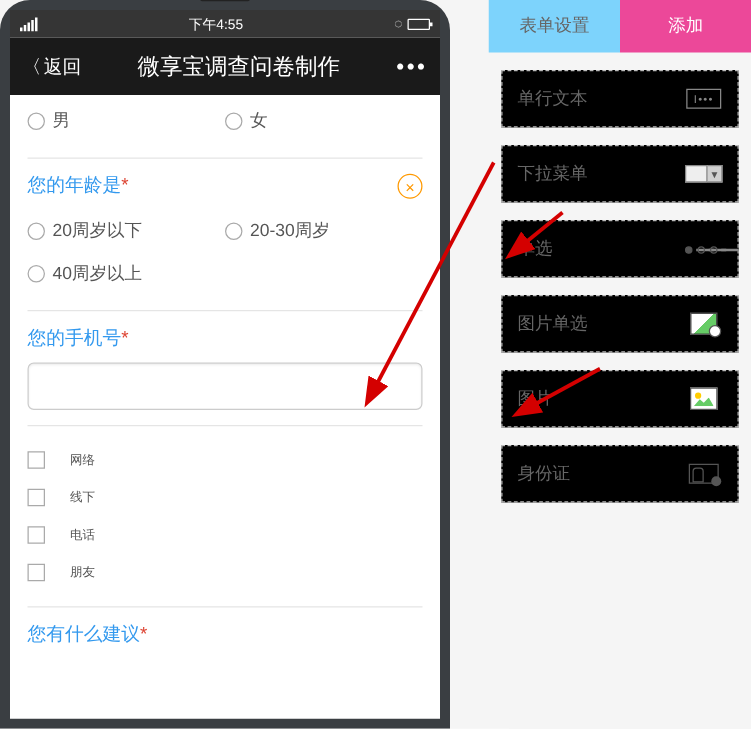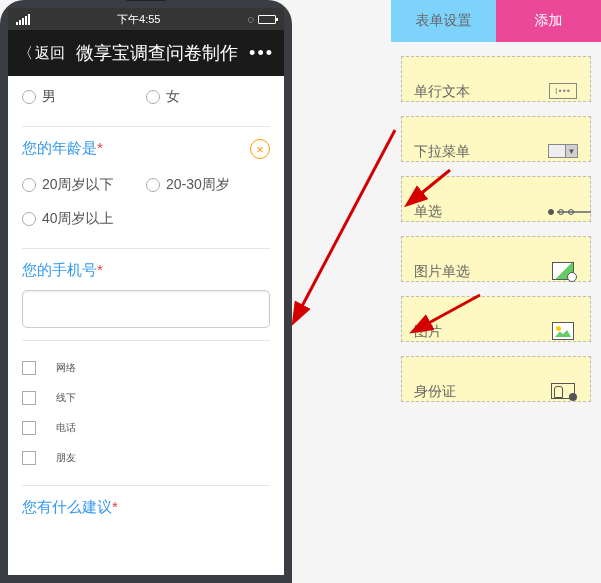--- a/index.html
+++ b/index.html
@@ -1,18 +1,18 @@
 <!DOCTYPE html>
 <html><head>
 <meta charset="utf-8">
 <style>
 * { box-sizing: border-box; margin: 0; padding: 0; }
 body { font-family: "Microsoft YaHei", Arial, sans-serif; background: #f5f5f5; width: 601px; height: 583px; position: relative; overflow: hidden; }
 
-.phone-frame { position: absolute; left: 0; top: 0; width: 292px; height: 583px; background: #3a3e42; border-radius: 24px 24px 0 0; padding: 8px; }
+.phone-frame { position: absolute; left: 0; top: 0; width: 360px; height: 583px; background: #3a3e42; border-radius: 24px 24px 0 0; padding: 8px; }
 .phone-screen { background: #fff; width: 100%; height: 100%; overflow: hidden; position: relative; }
 .speaker { position: absolute; top: -3px; left: 50%; transform: translateX(-50%); width: 40px; height: 4px; background: #222; border-radius: 2px; }
 
 .status-bar { background: #353535; color: #fff; height: 22px; display: flex; align-items: center; justify-content: space-between; padding: 0 8px; font-size: 11px; }
 .sb-left { display: flex; gap: 2px; align-items: center; }
 .sb-center { flex: 1; text-align: center; }
 .sb-right { display: flex; gap: 4px; align-items: center; }
 .signal-bar { display: inline-flex; gap: 1px; align-items: flex-end; }
 .signal-bar span { width: 2px; background: #fff; display: inline-block; }
 .signal-bar span:nth-child(1){height:3px}.signal-bar span:nth-child(2){height:5px}.signal-bar span:nth-child(3){height:7px}.signal-bar span:nth-child(4){height:9px}.signal-bar span:nth-child(5){height:11px}
@@ -41,21 +41,21 @@
 .check-opt { padding: 8px 0; display: flex; align-items: center; gap: 20px; color: #555; font-size: 10px; }
 .check-box { width: 14px; height: 14px; border: 1px solid #aaa; background: #fff; }
 
 
 .right-panel { position: absolute; right: 0; top: 0; width: 210px; }
 .tab-row { display: flex; height: 42px; }
 .tab { flex: 1; background: #7dd3fc; color: #666; display: flex; align-items: center; justify-content: center; font-size: 14px; }
 .tab.green { background: #ec4899; color: #fff; }
 
 .widget-list { padding: 14px 10px; }
-.widget { border: 1px dashed #bbb; height: 46px; margin-bottom: 14px; display: flex; align-items: flex-end; justify-content: space-between; padding: 0 12px; background: #fef9c3; }
+.widget { border: 1px dashed #bbb; height: 46px; margin-bottom: 14px; display: flex; align-items: center; justify-content: space-between; padding: 0 12px; background: #000000; }
 .widget-label { color: #666; font-size: 14px; }
 .w-icon { display: flex; align-items: center; justify-content: center; width: 30px; height: 20px; }
 
 .icon-textinput { border: 1px solid #888; width: 28px; height: 16px; font-size: 9px; display: flex; align-items: center; justify-content: center; color: #888; letter-spacing: 1px; }
 .icon-select { display: flex; }
 .icon-select .box { width: 18px; height: 14px; border: 1px solid #888; background: #eee; }
 .icon-select .arrow { width: 12px; height: 14px; border: 1px solid #888; border-left: none; background: #d0d0d0; display: flex; align-items: center; justify-content: center; font-size: 8px; color: #555; }
 .icon-radio-list span { display: block; width: 24px; height: 4px; margin: 2px 0; position: relative; }
 .icon-radio-list span::before { content: ""; position: absolute; left: 0; top: 0; width: 4px; height: 4px; border-radius: 50%; border: 1px solid #555; }
 .icon-radio-list span.sel::before { background: #555; }

